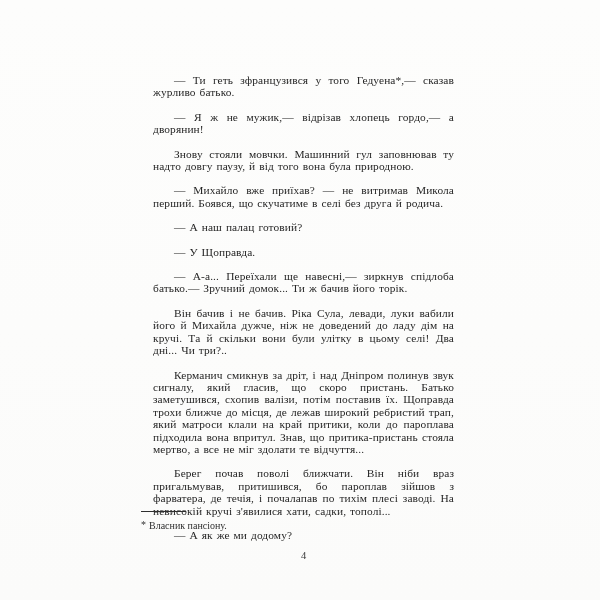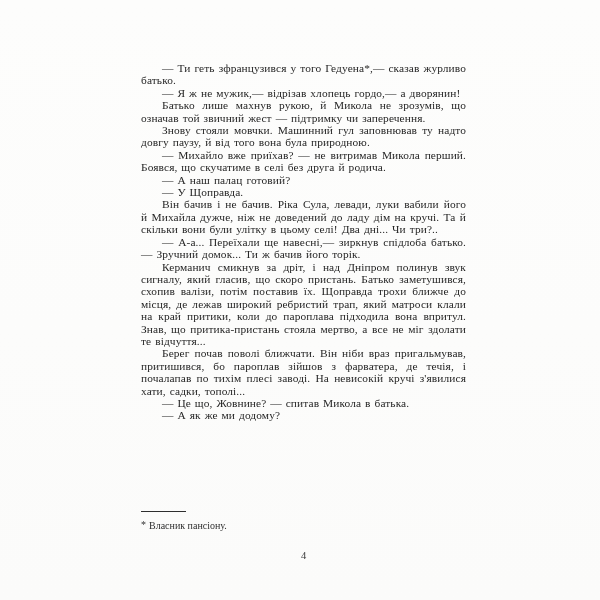--- a/index.html
+++ b/index.html
@@ -23,21 +23,21 @@
     left: 141px;
     top: 62px;
     width: 325px;
     font-size: 11.4px;
     line-height: 12.4px;
     text-align: justify;
     letter-spacing: 0.1px;
     word-spacing: 1px;
   }
   .text-block p {
-    margin: 0;
+    margin: 12px;
     padding: 0;
     text-indent: 21px;
   }
   .footnote {
     position: absolute;
     left: 141px;
     top: 511px;
     width: 325px;
     font-size: 10px;
     line-height: 20px;
@@ -65,30 +65,28 @@
   }
 </style>
 </head>
 <body>
 
 <div class="page">
 
   <div class="text-block">
     <p>— Ти геть зфранцузився у того Гедуена*,— сказав журливо батько.</p>
     <p>— Я ж не мужик,— відрізав хлопець гордо,— а дворянин!</p>
-    <p>Батько лише махнув рукою, й Микола не зрозумів, що означав той звичний жест — підтримку чи заперечення.</p>
     <p>Знову стояли мовчки. Машинний гул заповнював ту надто довгу паузу, й від того вона була природною.</p>
     <p>— Михайло вже приїхав? — не витримав Микола перший. Боявся, що скучатиме в селі без друга й родича.</p>
     <p>— А наш палац готовий?</p>
     <p>— У Щоправда.</p>
+    <p>— А-а... Переїхали ще навесні,— зиркнув спідлоба батько.— Зручний домок... Ти ж бачив його торік.</p>
     <p>Він бачив і не бачив. Ріка Сула, левади, луки вабили його й Михайла дужче, ніж не доведений до ладу дім на кручі. Та й скільки вони були улітку в цьому селі! Два дні... Чи три?..</p>
-    <p>— А-а... Переїхали ще навесні,— зиркнув спідлоба батько.— Зручний домок... Ти ж бачив його торік.</p>
     <p>Керманич смикнув за дріт, і над Дніпром полинув звук сигналу, який гласив, що скоро пристань. Батько заметушився, схопив валізи, потім поставив їх. Щоправда трохи ближче до місця, де лежав широкий ребристий трап, який матроси клали на край притики, коли до пароплава підходила вона впритул. Знав, що притика-пристань стояла мертво, а все не міг здолати те відчуття...</p>
     <p>Берег почав поволі ближчати. Він ніби враз пригальмував, притишився, бо пароплав зійшов з фарватера, де течія, і почалапав по тихім плесі заводі. На невисокій кручі з'явилися хати, садки, тополі...</p>
-    <p>— Це що, Жовнине? — спитав Микола в батька.</p>
     <p>— А як же ми додому?</p>
   </div>
 
   <div class="footnote">
     <div class="footnote-rule"></div>
     <div class="footnote-line">
       <span class="fn-marker">*</span><span>Власник пансіону.</span>
     </div>
   </div>
 

